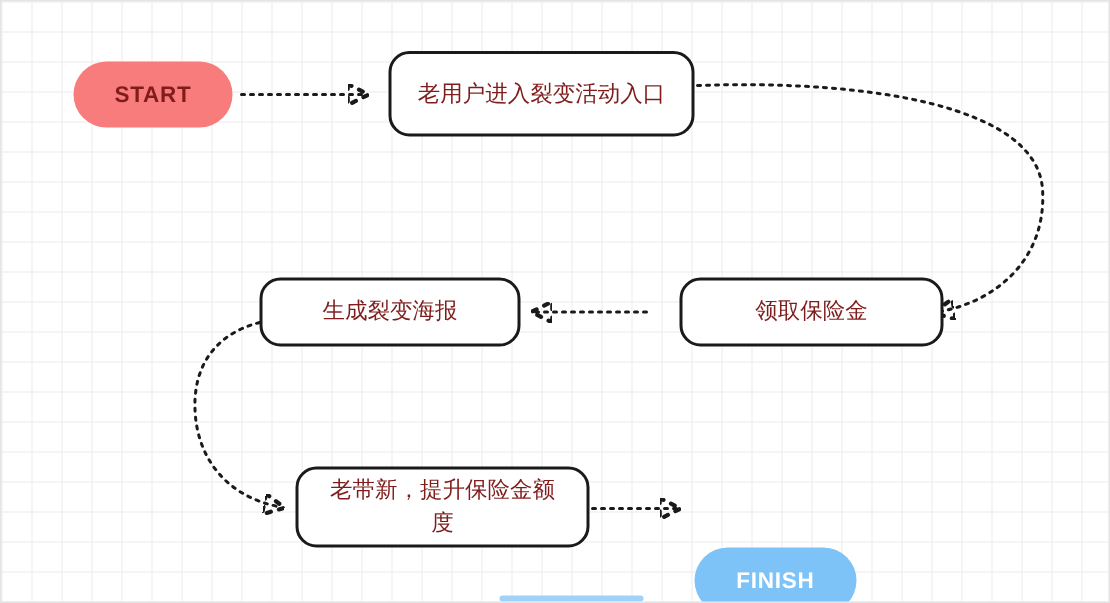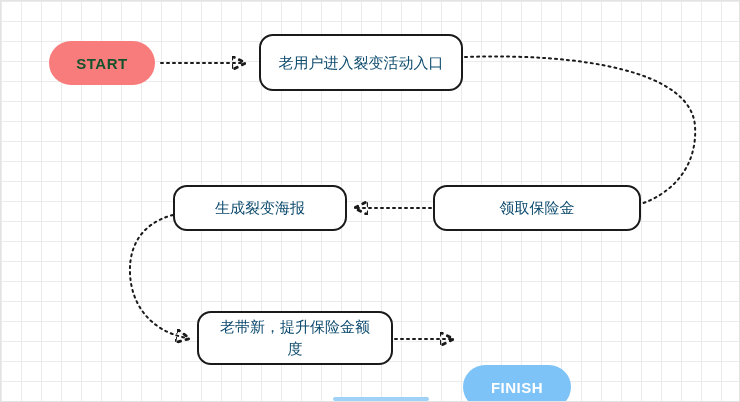--- a/index.html
+++ b/index.html
@@ -47,28 +47,28 @@
     border-radius: 24px;
     color: #ffffff;
     font-weight: bold;
     font-size: 15px;
     letter-spacing: 0.5px;
   }
   .process {
     background: #ffffff;
     border: 2px solid #1a1a1a;
     border-radius: 14px;
-    color: #0c4a6e;
+    color: #7f1d1d;
     font-size: 15px;
     line-height: 1.45;
     padding: 1px 14px;
   }
   .node-start  { left: 48px;  top: 40px;  width: 106px; height: 44px; }
   .node-entry  { left: 258px; top: 33px;  width: 204px; height: 57px; }
-  .node-claim  { left: 432px; top: 184px; width: 208px; height: 46px; }
+  .node-claim  { left: 452px; top: 184px; width: 176px; height: 46px; }
   .node-poster { left: 172px; top: 184px; width: 174px; height: 46px; }
   .node-invite { left: 196px; top: 310px; width: 196px; height: 54px; }
   .node-finish { left: 462px; top: 316px; width: 108px; height: 44px; }
   .scroll-indicator {
     position: absolute;
     left: 332px;
     top: 396px;
     width: 96px;
     height: 4px;
     border-radius: 2px;
@@ -85,21 +85,21 @@
         <path d="M0 0 L10 5 L0 10 z" fill="#1a1a1a"></path>
       </marker>
     </defs>
     <path d="M 160 62 H 242" marker-end="url(#arrowhead)"></path>
     <path d="M 464 56 C 580 52 690 70 694 125 C 697 170 665 200 624 207" marker-end="url(#arrowhead)"></path>
     <path d="M 430 207 H 356" marker-end="url(#arrowhead)"></path>
     <path d="M 172 214 C 138 223 128 248 129 272 C 130 302 148 330 186 337" marker-end="url(#arrowhead)"></path>
     <path d="M 394 338 H 450" marker-end="url(#arrowhead)"></path>
   </svg>
 
-  <div class="node pill node-start" style="background-color: rgb(249, 124, 124); color: #14532d;">
+  <div class="node pill node-start" style="background-color: rgb(249, 124, 124); color: #7f1d1d;">
     <span>START</span>
   </div>
 
   <div class="node process node-entry">
     <span>老用户进入裂变活动入口</span>
   </div>
 
   <div class="node process node-claim">
     <span>领取保险金</span>
   </div>

